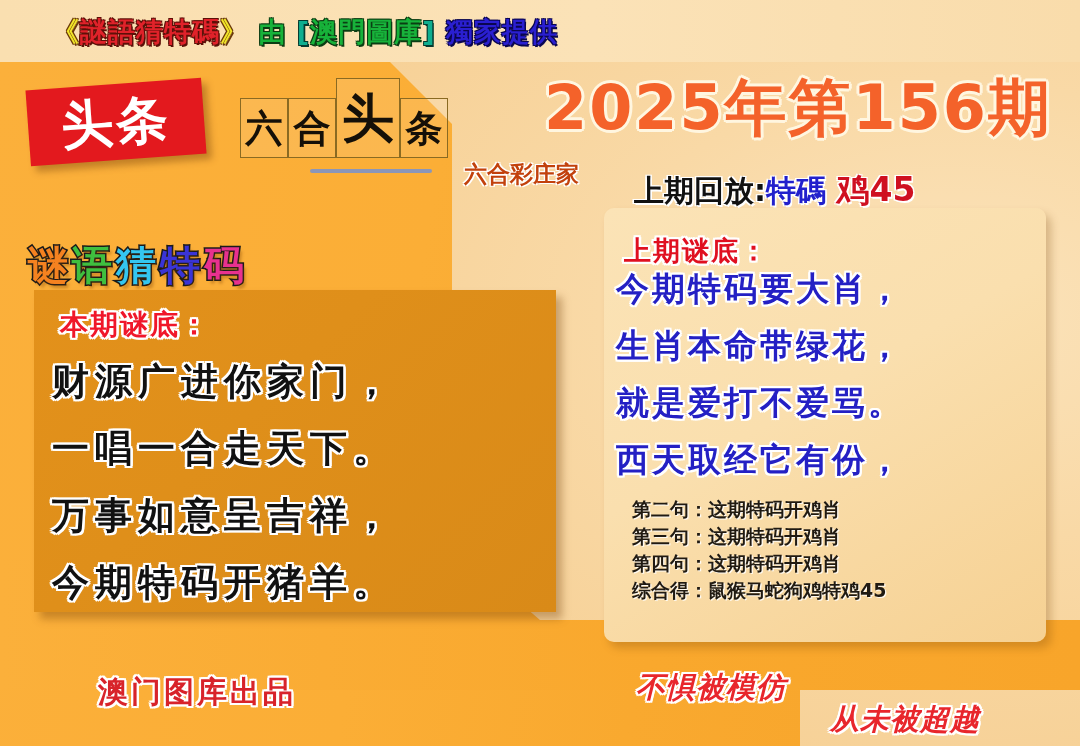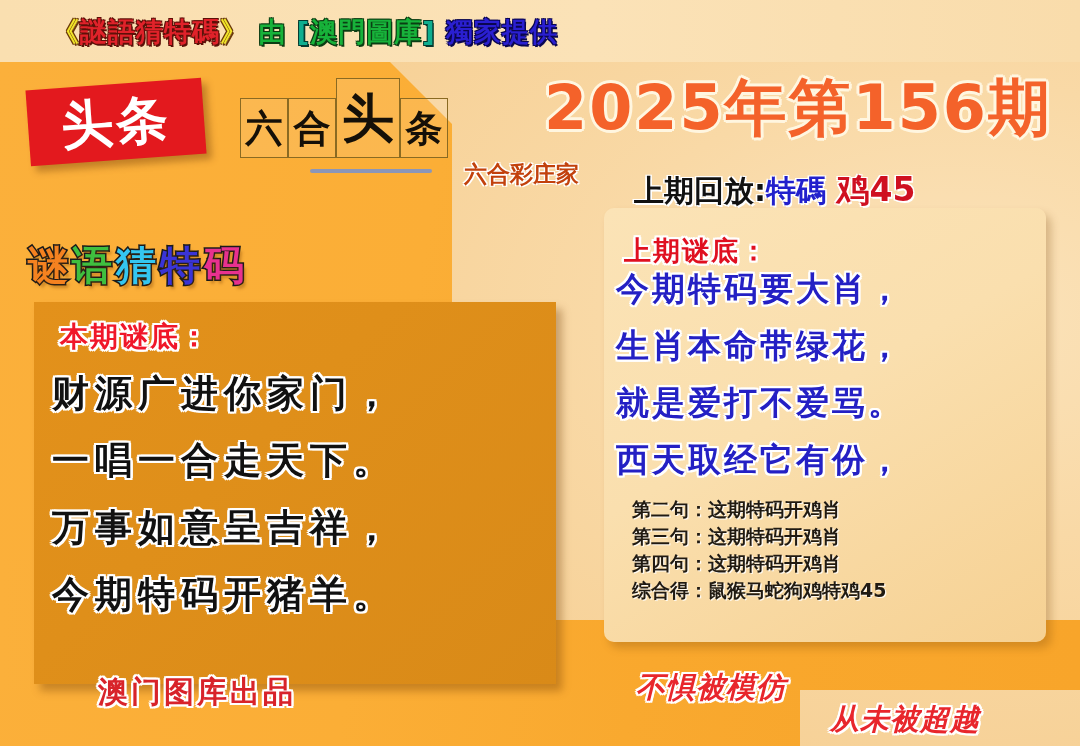--- a/index.html
+++ b/index.html
@@ -118,21 +118,21 @@
     text-shadow:3px 4px 3px rgba(120,60,0,.35);
   }
   .rainbow i.c1{color:#f58220;}
   .rainbow i.c2{color:#3fbf3f;}
   .rainbow i.c3{color:#34c6f0;}
   .rainbow i.c4{color:#3a34d6;}
   .rainbow i.c5{color:#e8318f;}
 
   
   .card-left{
-    position:absolute;left:34px;top:302px;width:522px;height:382px;
+    position:absolute;left:34px;top:290px;width:522px;height:322px;
     background:linear-gradient(135deg,#e3911b 0%, #df8f1a 40%, #d98a18 100%);
     box-shadow:6px 7px 8px rgba(110,55,0,.35);
   }
   .card-left .lbl{
     position:absolute;left:26px;top:16px;
     font-size:28px;font-weight:bold;color:#f0172a;
     text-shadow:2px 2px 0 #fff,-2px -2px 0 #fff,2px -2px 0 #fff,-2px 2px 0 #fff,0 2.4px 0 #fff,2.4px 0 0 #fff,0 -2.4px 0 #fff,-2.4px 0 0 #fff;
     letter-spacing:2px;white-space:nowrap;
   }
   .card-left .lines{

